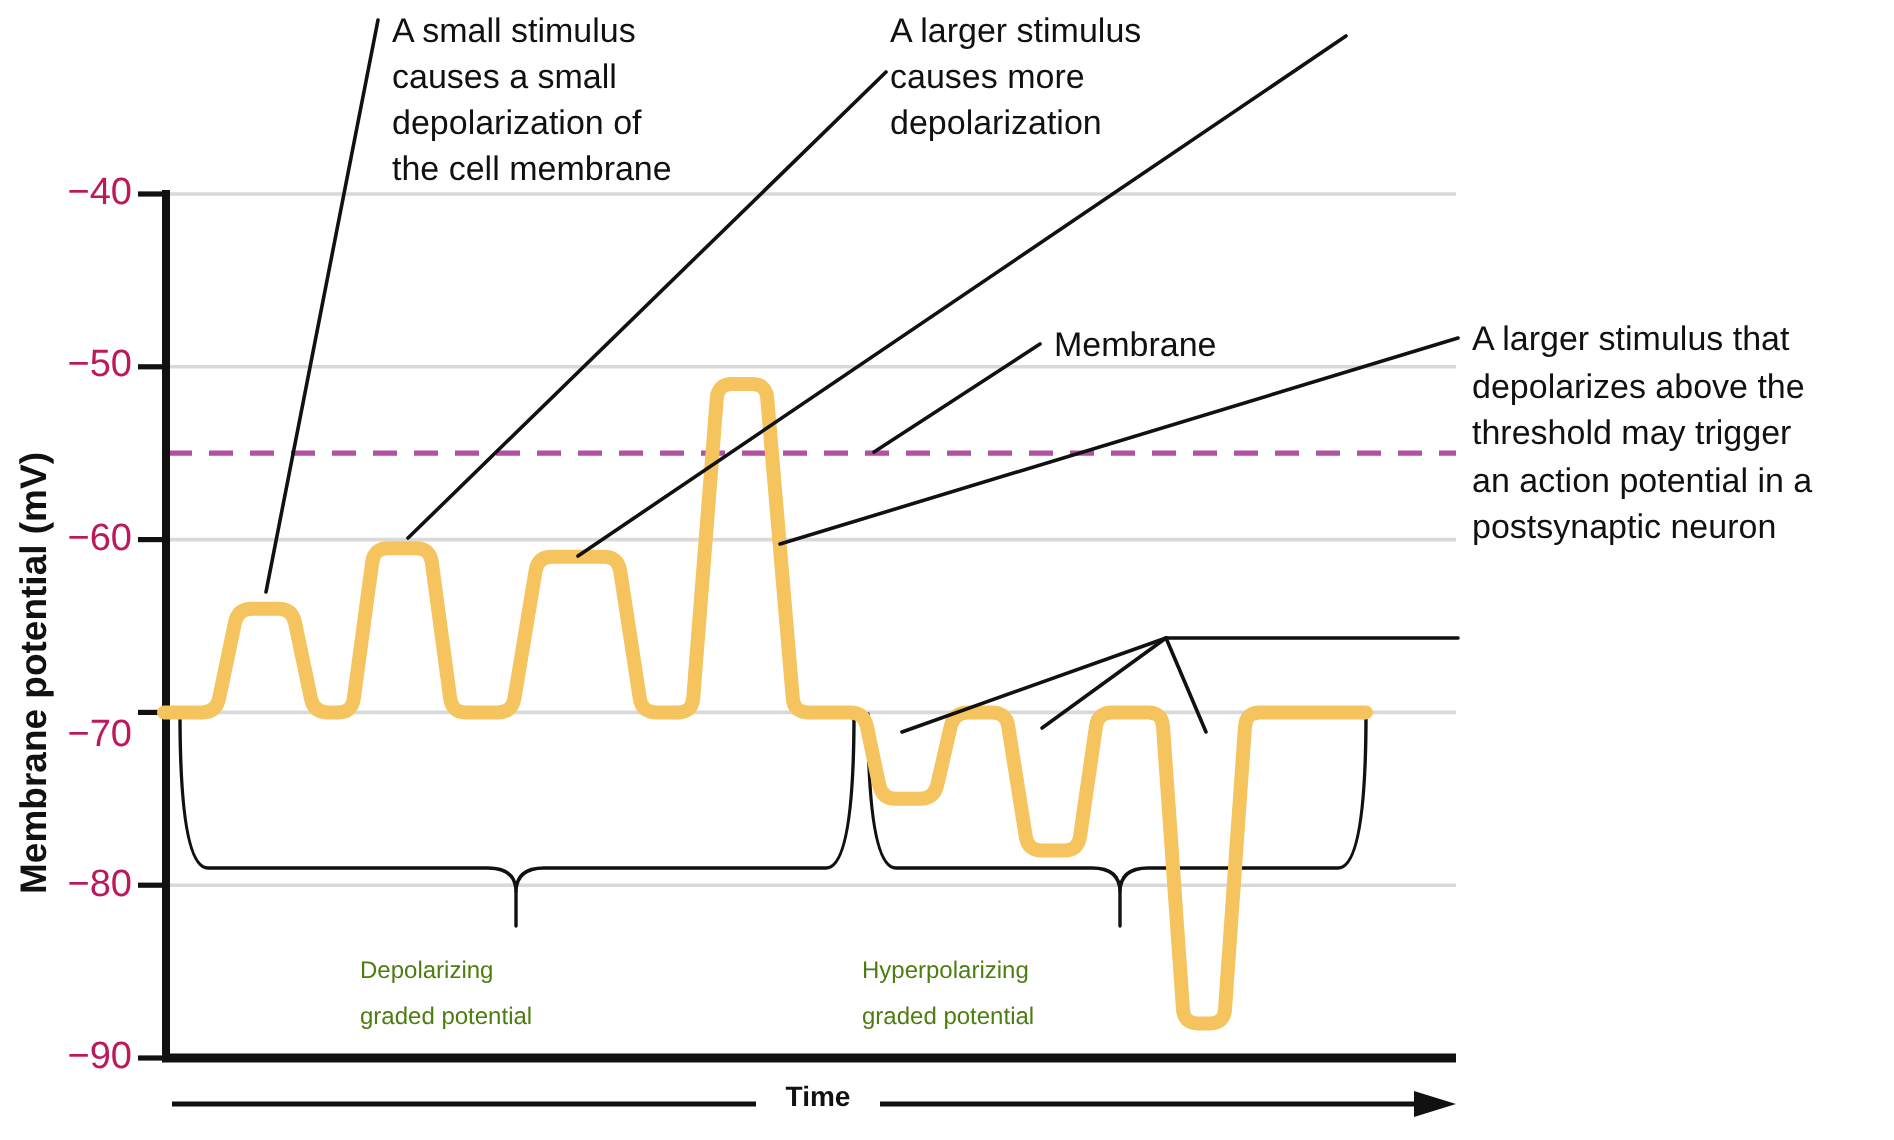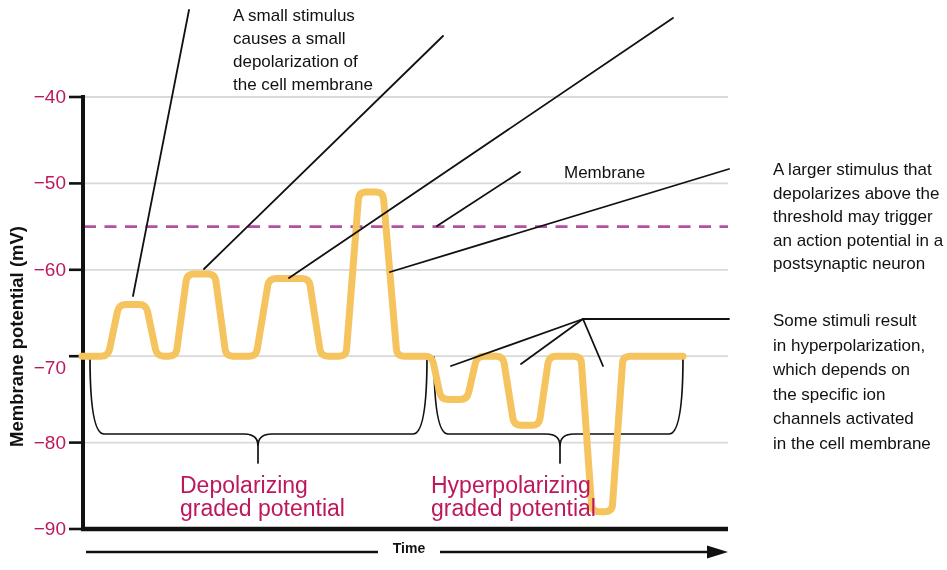--- a/index.html
+++ b/index.html
@@ -2,26 +2,26 @@
 <html><head>
 <meta charset="utf-8">
 <style>
   html,body{margin:0;padding:0;background:#fff;}
   #figure{
     position:relative;width:947px;height:570px;background:#fff;overflow:hidden;
     font-family:"Liberation Sans","DejaVu Sans",sans-serif;color:#111;
   }
   #chart-svg{position:absolute;left:0;top:0;}
   .anno{
-    position:absolute;font-size:17px;line-height:23px;white-space:pre-line;color:#111;margin-left:37px;
+    position:absolute;font-size:17px;line-height:23px;white-space:pre-line;color:#111;
   }
   .anno.wide{line-height:23.5px;}
   .anno.taller{line-height:24.5px;}
   .brace-label{
-    position:absolute;font-size:23px;line-height:23px;white-space:pre-line;color:#be185d;
+    position:absolute;font-size:12px;line-height:23px;white-space:pre-line;color:#4d7c0f;
   }
   .tick-label{
     position:absolute;left:18px;width:48px;text-align:right;
     font-size:19px;line-height:22px;color:#be185d;
   }
   #ylabel{
     position:absolute;left:6px;top:447px;transform:rotate(-90deg);
     transform-origin:0 0;font-size:18.5px;font-weight:bold;white-space:nowrap;color:#111;
   }
   #xlabel{
@@ -97,30 +97,27 @@
       <div class="tick-label" style="top: 518px;">−90</div>
     </div>
 
   <div id="ylabel">Membrane potential (mV)</div>
   <div id="xlabel">Time</div>
 
   <div class="anno" style="left:196px;top:4px;">A small stimulus
 causes a small
 depolarization of
 the cell membrane</div>
+  <div class="anno" style="left:445px;top:4px;">A larger stimulus
+causes more
+depolarization</div>
   <div class="anno" style="left:527px;top:161px;">Membrane</div>
   <div class="anno wide" style="left:736px;top:158px;">A larger stimulus that
 depolarizes above the
 threshold may trigger
 an action potential in a
 postsynaptic neuron</div>
-  <div class="anno taller" style="left:736px;top:309px;">Some stimuli result
-in hyperpolarization,
-which depends on
-the specific ion
-channels activated
-in the cell membrane</div>
 
   <div class="brace-label" style="left:180px;top:474px;">Depolarizing
 graded potential</div>
   <div class="brace-label" style="left:431px;top:474px;">Hyperpolarizing
 graded potential</div>
 </div>
 
 </body></html>

